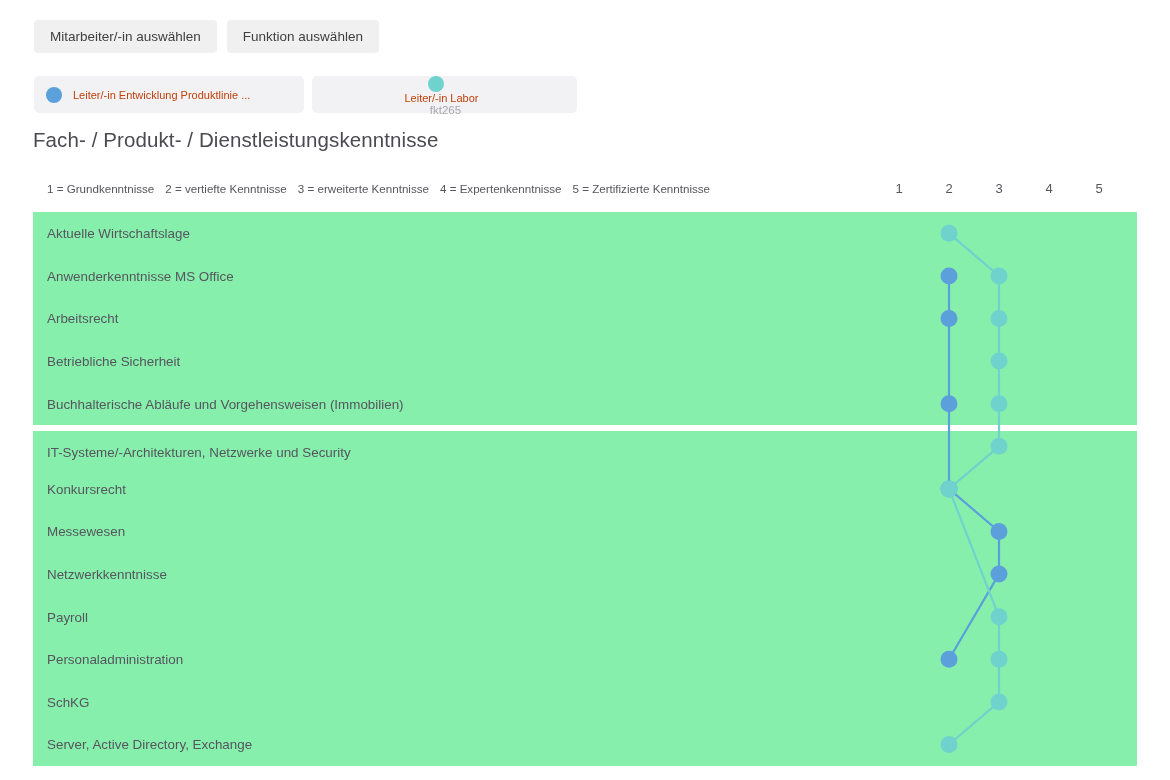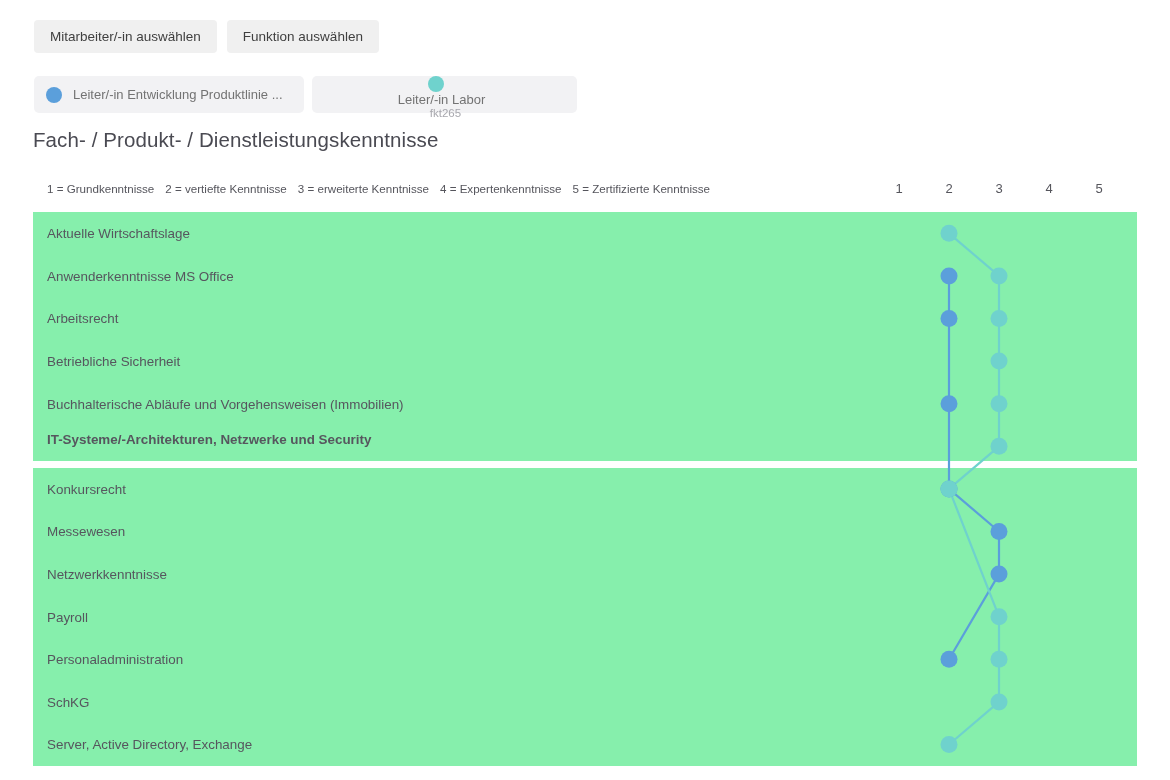--- a/index.html
+++ b/index.html
@@ -44,22 +44,22 @@
     display: flex; align-items: center;
     padding: 0 18px 0 12px;
     cursor: pointer;
   }
   .chip .dot {
     width: 16px; height: 16px; border-radius: 50%;
     margin-right: 11px;
     flex: none;
   }
   .chip .label {
-    font-size: 13px;
-    color: #737373;
+    font-size: 11px;
+    color: #c2410c;
     white-space: nowrap;
     text-align: center;
   }
   .chip .code {
     font-size: 11.5px;
     color: #a8a8ae;
     margin-left: 8px;
     white-space: nowrap;
   }
   .chip-0 { width: 270px; }
@@ -170,21 +170,21 @@
       </div>
       <div class="row odd" style="top: 85.2px;">
         <div class="row-label">Arbeitsrecht</div>
       </div>
       <div class="row even" style="top: 127.8px;">
         <div class="row-label">Betriebliche Sicherheit</div>
       </div>
       <div class="row odd" style="top: 170.4px;">
         <div class="row-label">Buchhalterische Abläufe und Vorgehensweisen (Immobilien)</div>
       </div>
-      <div class="row even" style="top: 206px; font-weight: bold;">
+      <div class="row even" style="top: 219px;">
         <div class="row-label">IT-Systeme/-Architekturen, Netzwerke und Security</div>
       </div>
       <div class="row odd" style="top: 255.6px;">
         <div class="row-label">Konkursrecht</div>
       </div>
       <div class="row even" style="top: 298.2px;">
         <div class="row-label">Messewesen</div>
       </div>
       <div class="row odd" style="top: 340.8px;">
         <div class="row-label">Netzwerkkenntnisse</div>

